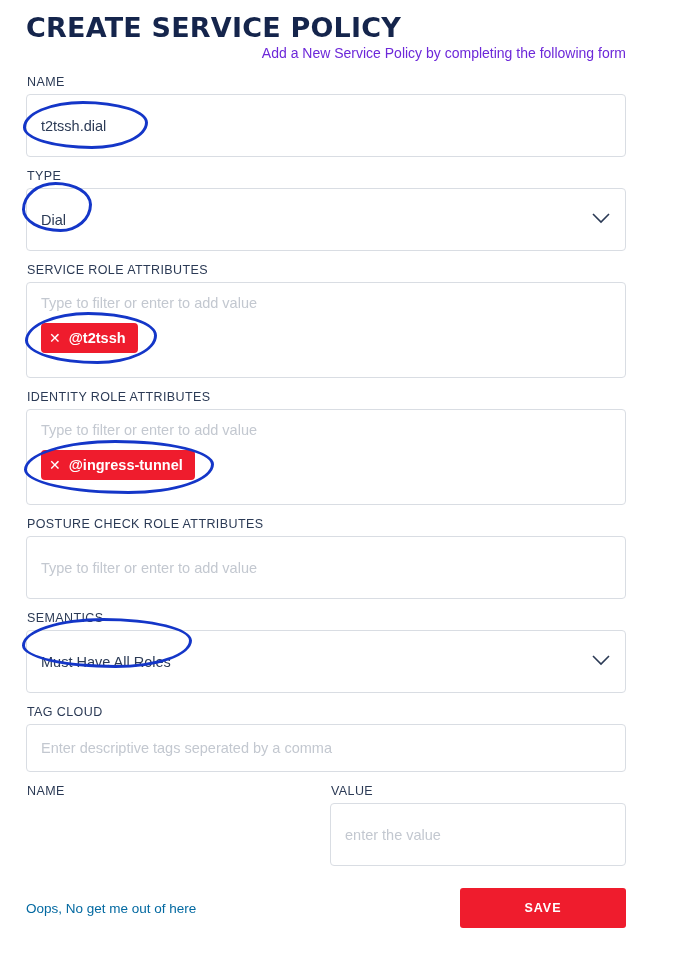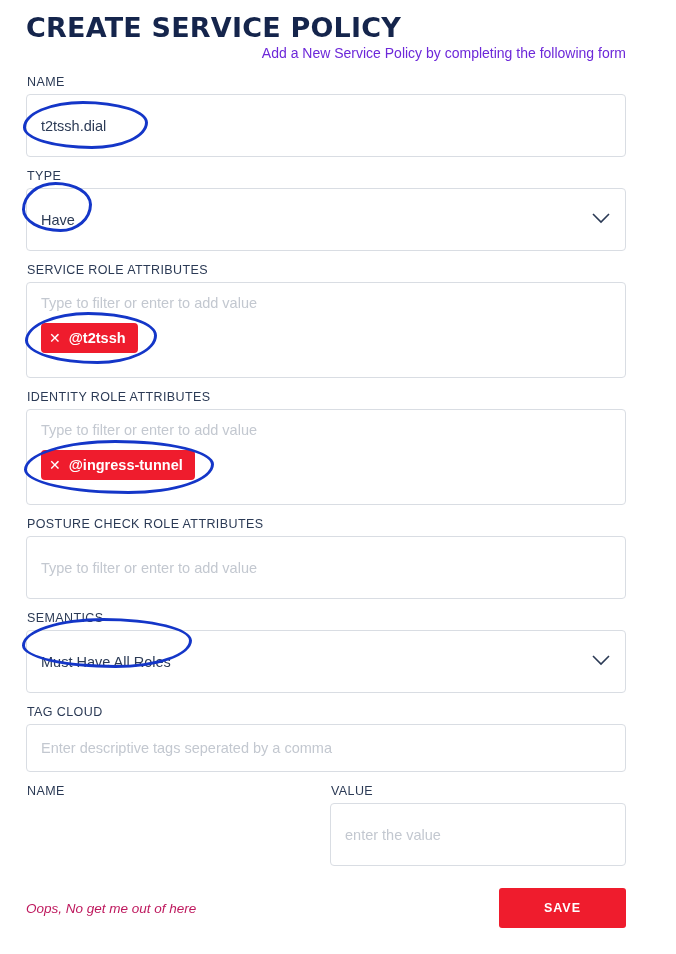--- a/index.html
+++ b/index.html
@@ -117,30 +117,29 @@
     flex: 1;
   }
   .footer {
     display: flex;
     align-items: center;
     justify-content: space-between;
     margin-top: 22px;
   }
   .cancel-link {
     font-size: 13.5px;
-    color: #be185d;
+    color: #0369a1;
     cursor: pointer;
-    font-style: italic;
   }
   .save-btn {
     background: #ef1c2d;
     color: #fff;
     border: none;
     border-radius: 3px;
-    width: 127px;
+    width: 166px;
     height: 40px;
     font-size: 12.5px;
     font-weight: bold;
     letter-spacing: 1px;
     cursor: pointer;
     font-family: "Liberation Sans", sans-serif;
   }
   
   .annot {
     position: absolute;
@@ -165,21 +164,21 @@
     <div class="subtitle">Add a New Service Policy by completing the following form</div>
 
     <div class="field">
       <div class="field-label">NAME</div>
       <div class="input-box">t2tssh.dial</div>
     </div>
 
     <div class="field">
       <div class="field-label">TYPE</div>
       <div class="select-box">
-        <div class="input-box">Have</div>
+        <div class="input-box">Dial</div>
         <span class="chev">
           <svg width="18" height="12" viewBox="0 0 18 12">
               <path d="M1 1 L9 9 L17 1" stroke="#2b3a55" stroke-width="1.6" fill="none"></path>
             </svg>
         </span>
       </div>
     </div>
 
     <div class="field">
       <div class="field-label">SERVICE ROLE ATTRIBUTES</div>

